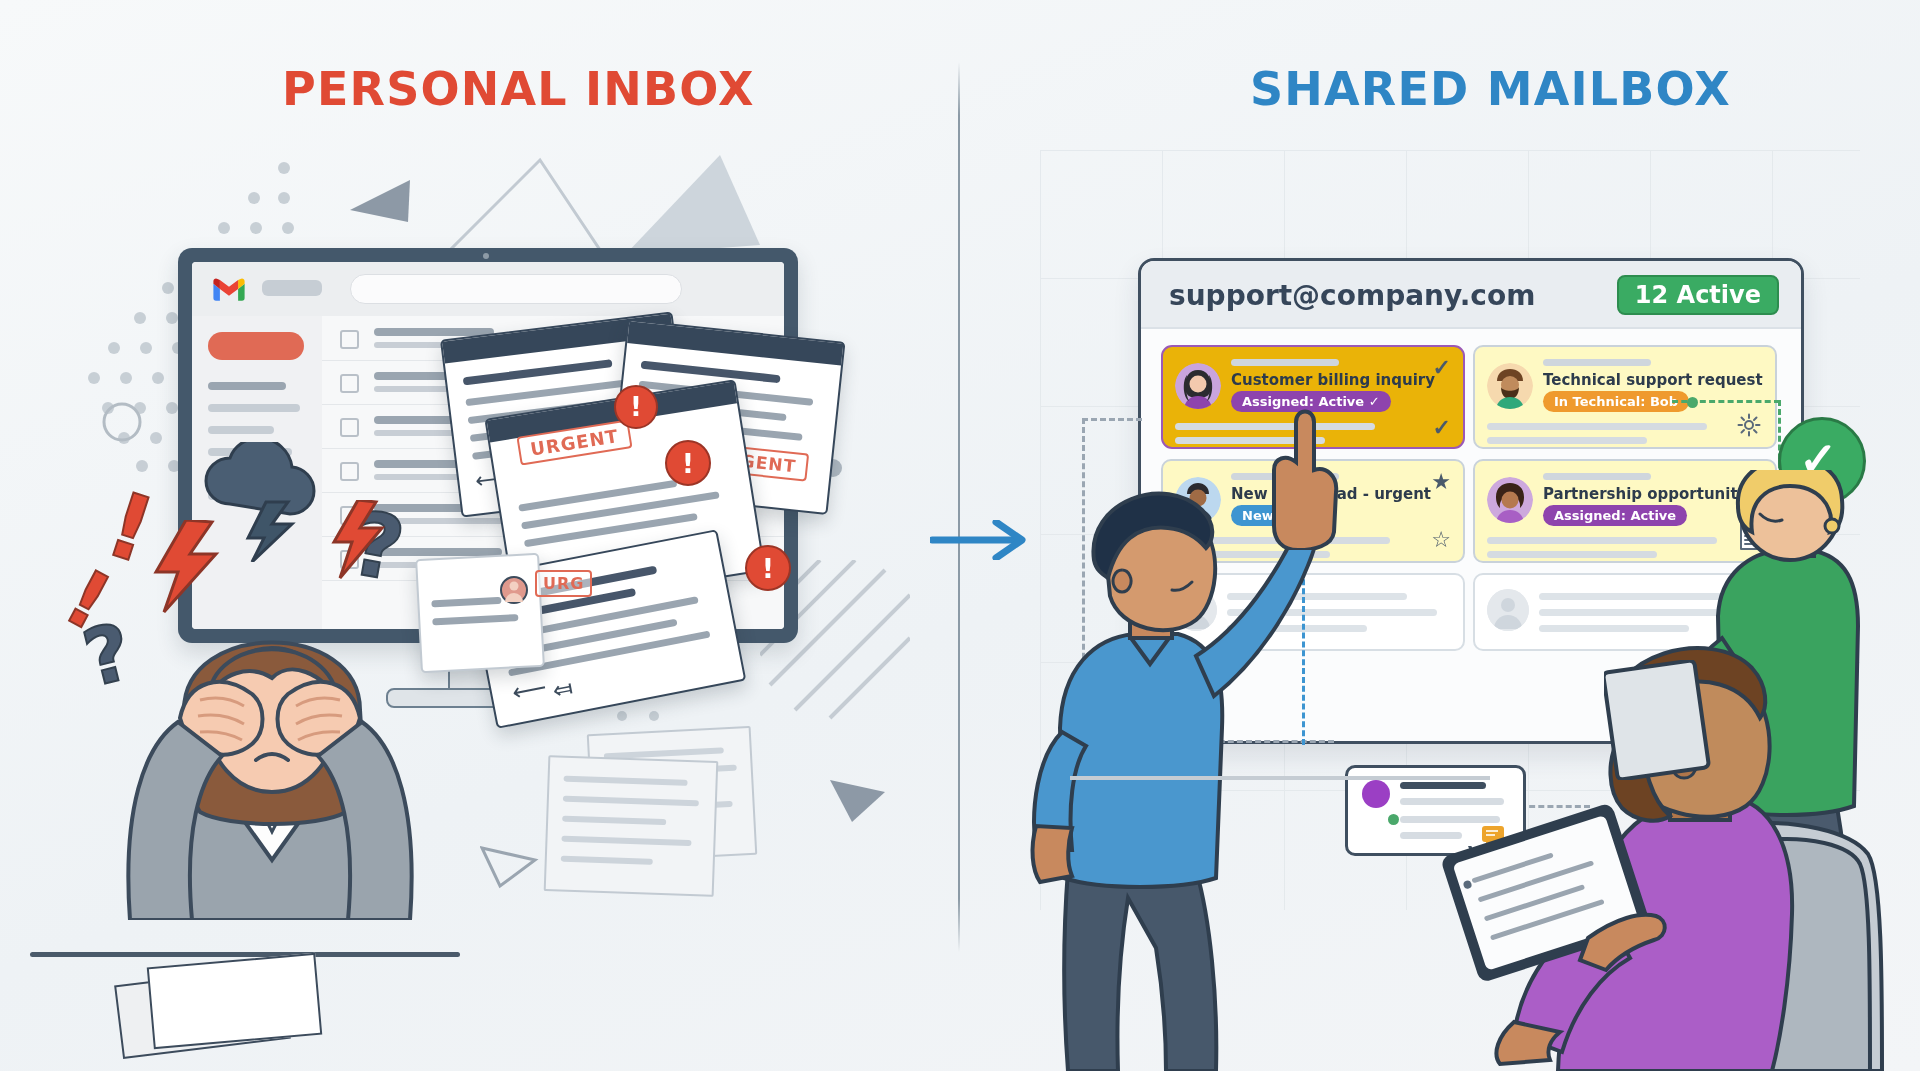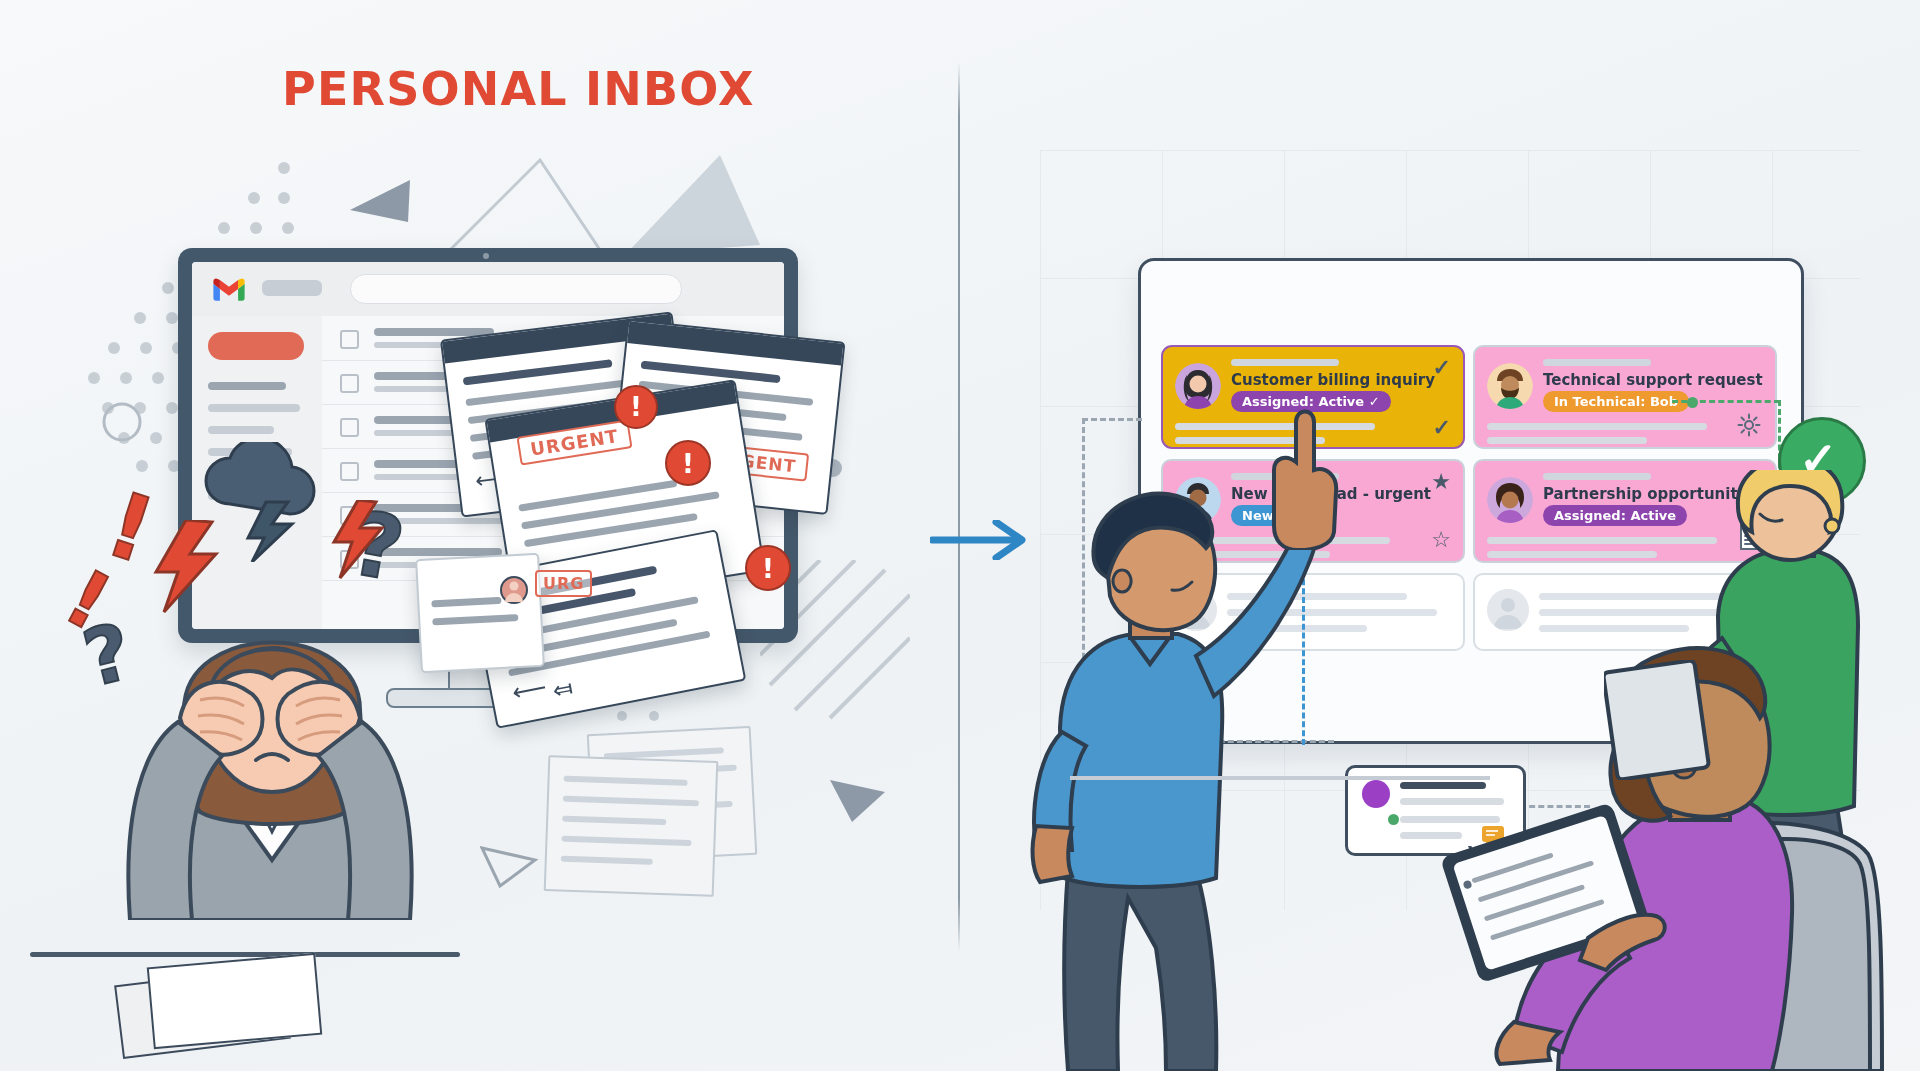--- a/index.html
+++ b/index.html
@@ -74,21 +74,21 @@
   #gridbg{position:absolute;left:1040px;top:150px;width:820px;height:760px;
     background-image:linear-gradient(to right,#e3e8ec 1px,transparent 1px),linear-gradient(to bottom,#e3e8ec 1px,transparent 1px);
     background-size:122px 128px;opacity:.9;}
   #board{position:absolute;left:1138px;top:258px;width:660px;height:480px;background:#fbfcfd;
     border:3px solid #3f4f60;border-radius:16px;box-shadow:0 12px 26px rgba(40,60,80,.12);}
   #board-head{position:absolute;left:0;top:0;right:0;height:66px;background:#e9edf1;border-bottom:2px solid #dbe1e7;border-radius:13px 13px 0 0;}
   #mailbox-addr{position:absolute;left:28px;top:18px;font-size:28px;font-weight:700;color:#36465a;font-family:"DejaVu Sans", sans-serif;}
   #active-badge{position:absolute;right:22px;top:14px;background:#3aab63;border:2px solid #2d8d4f;border-radius:8px;color:#fff;
     font-size:24px;font-weight:700;padding:4px 16px;font-family:"DejaVu Sans", sans-serif;}
 
-  .card{position:absolute;background:#f9a8d4;border:2px solid #c9d2da;border-radius:10px;}
+  .card{position:absolute;background:#fef9c3;border:2px solid #c9d2da;border-radius:10px;}
   .card.sel{background:#eab308;border-color:#9b59b6;border-radius:11px;}
   .av{position:absolute;left:12px;top:16px;width:46px;height:46px;border-radius:50%;overflow:hidden;}
   .card .subj{position:absolute;left:68px;top:24px;font-size:15px;font-weight:700;color:#2d3b4c;white-space:nowrap;font-family:"DejaVu Sans", sans-serif;}
   .card .topline{position:absolute;left:68px;top:12px;width:108px;height:7px;border-radius:4px;background:#cfd6dd;}
   .tag{position:absolute;left:68px;top:44px;border-radius:12px;color:#fff;font-size:13px;font-weight:700;
        padding:3px 11px;white-space:nowrap;font-family:"DejaVu Sans", sans-serif;}
   .tag.purple{background:#8e44ad;}
   .tag.orange{background:#ef9a2e;}
   .tag.blue{background:#3d95d1;}
   .card .bl{position:absolute;left:12px;height:7px;border-radius:4px;background:#d5dbe1;}
@@ -121,20 +121,21 @@
   #arrow{position:absolute;left:930px;top:520px;width:110px;height:40px;}
 
   .noSel{user-select:none;}
 </style>
 </head>
 <body>
 
 <div id="stage">
 
   <div class="hdg noSel" id="hdg-left">PERSONAL INBOX</div>
+  <div class="hdg noSel" id="hdg-right">SHARED MAILBOX</div>
   <div class="divider"></div>
 
   <svg class="dotfield" style="left:84px;top:150px;" width="240" height="330">
     <g fill="#b9c2ca">
       <circle cx="200" cy="18" r="6"></circle>
         <circle cx="170" cy="48" r="6"></circle>
         <circle cx="200" cy="48" r="6"></circle>
       <circle cx="140" cy="78" r="6"></circle>
         <circle cx="172" cy="78" r="6"></circle>
         <circle cx="204" cy="78" r="6"></circle>
@@ -401,20 +402,24 @@
   <div id="paper-left"></div>
 
   <svg id="arrow" viewBox="0 0 110 40">
     <line x1="2" y1="20" x2="88" y2="20" stroke="#2f86c5" stroke-width="7" stroke-linecap="round"></line>
     <polyline points="66,2 92,20 66,38" fill="none" stroke="#2f86c5" stroke-width="7" stroke-linecap="round" stroke-linejoin="round"></polyline>
   </svg>
 
   <div id="gridbg"></div>
 
   <div id="board">
+    <div id="board-head">
+      <div id="mailbox-addr">support@company.com</div>
+      <div id="active-badge">12 Active</div>
+    </div>
 
     <div class="card sel" style="left:20px;top:84px;width:300px;height:100px;">
       <div class="topline"></div>
       <svg class="av" viewBox="0 0 46 46">
         <circle cx="23" cy="23" r="23" fill="#c9a4dd"></circle>
         <path d="M23 7c9 0 13 7 13 16s-4 12-13 12-13-3-13-12 4-16 13-16z" fill="#2b2b30"></path>
         <circle cx="23" cy="21" r="8.5" fill="#f3c9ae"></circle>
         <path d="M9 46c1-9 7-13 14-13s13 4 14 13z" fill="#8e44ad"></path>
         <path d="M12 12c-2 14 0 22 2 26-6-3-7-20-2-26z" fill="#2b2b30"></path>
         <path d="M34 12c2 14 0 22-2 26 6-3 7-20 2-26z" fill="#2b2b30"></path>

